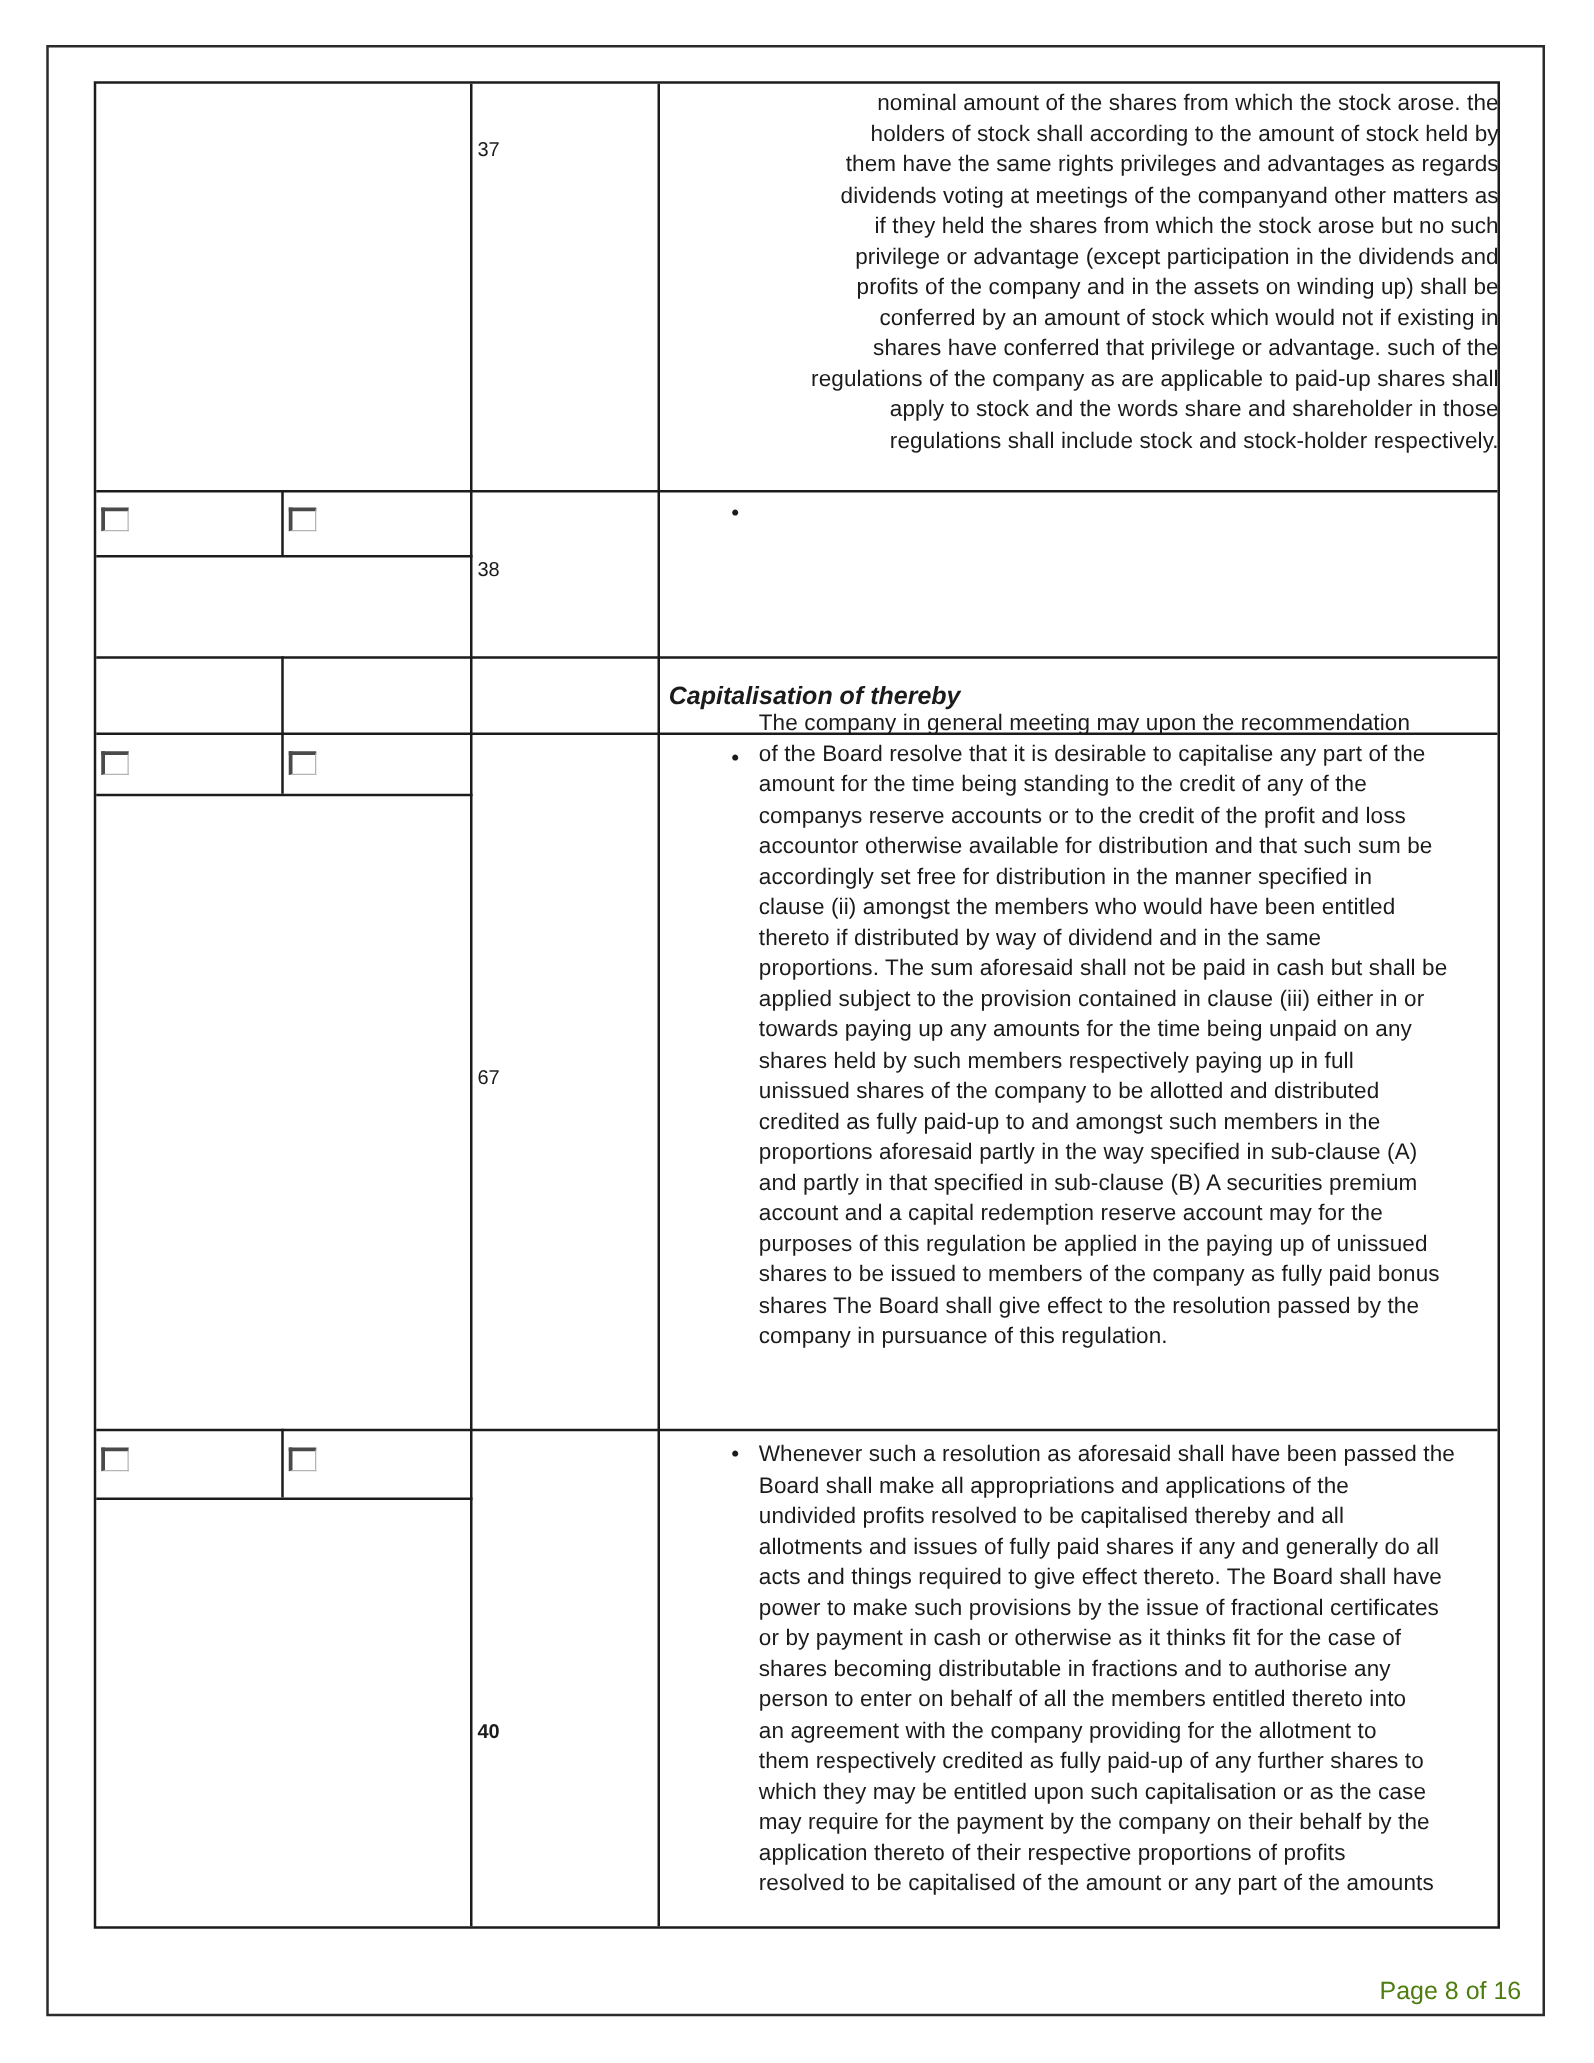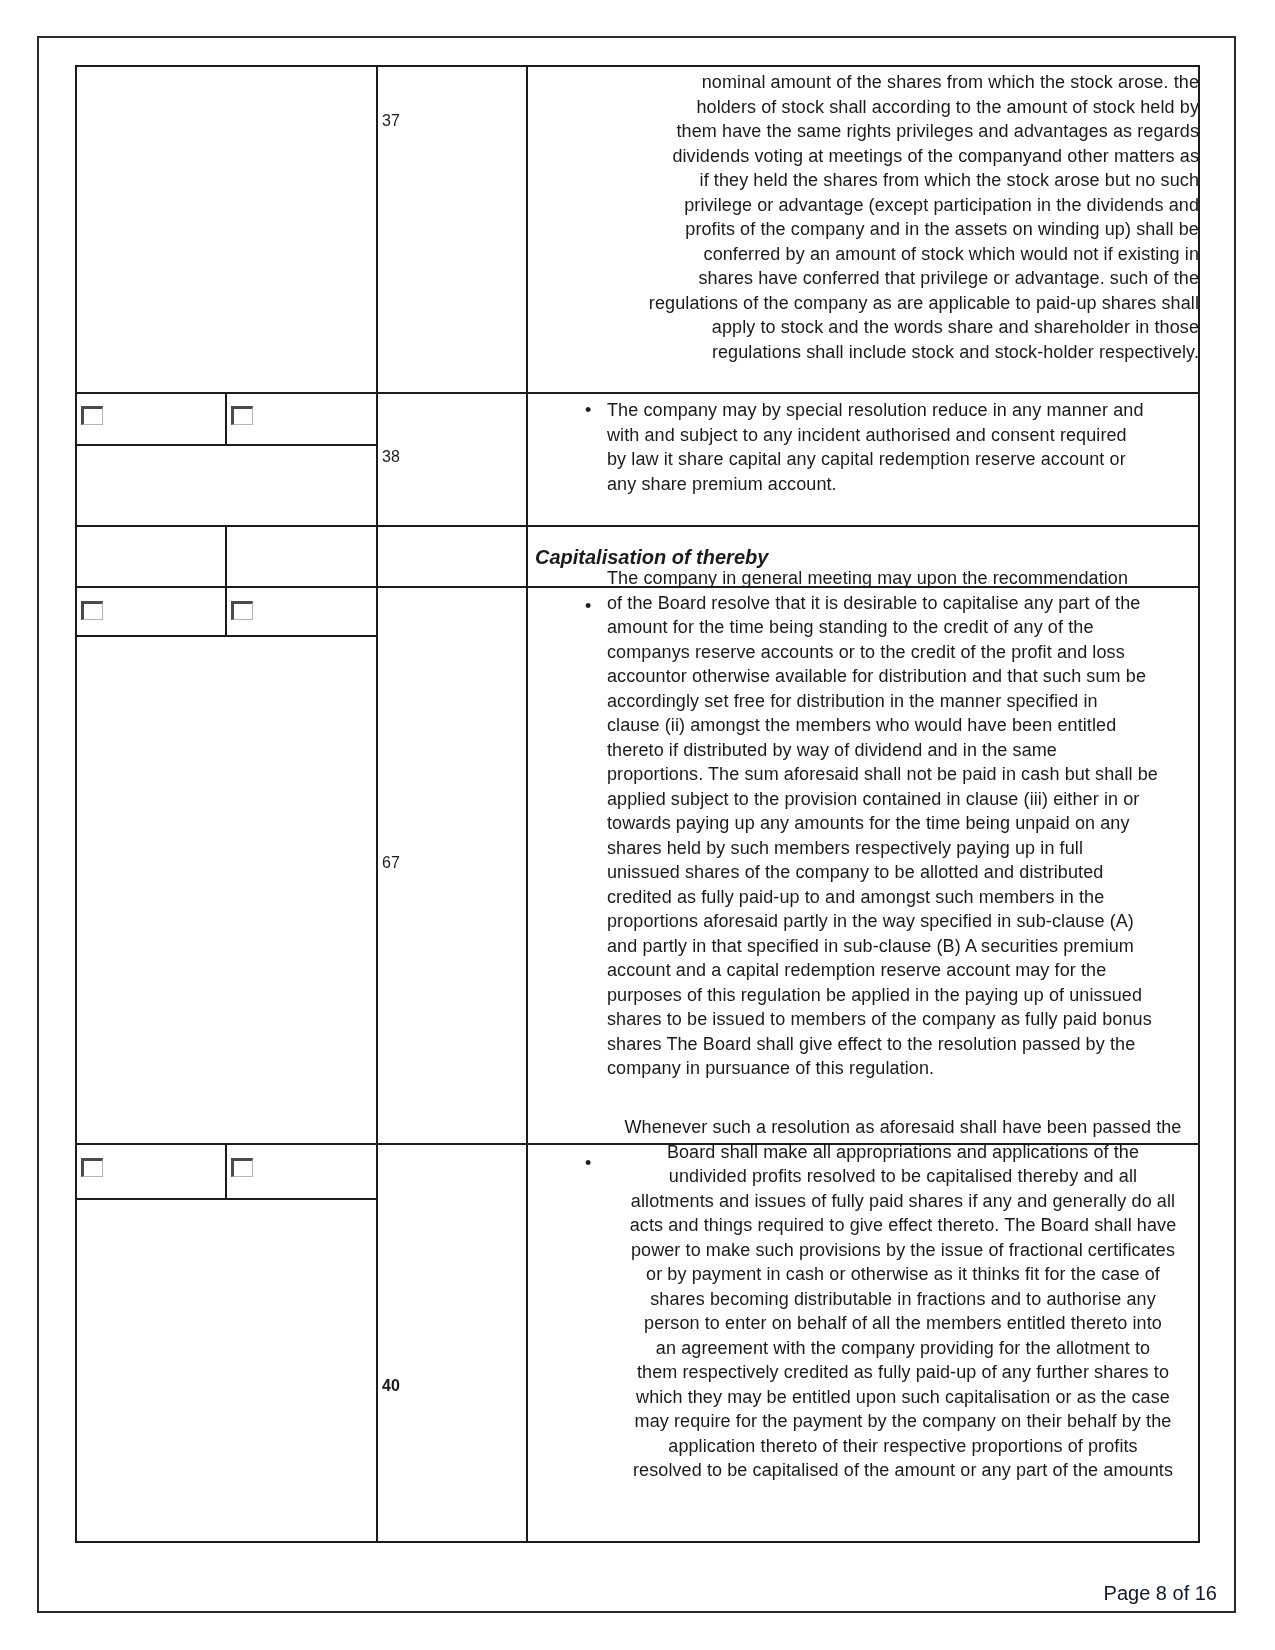--- a/index.html
+++ b/index.html
@@ -36,21 +36,21 @@
     font-size:18px; line-height:24.5px; white-space:pre-line;
     letter-spacing:0.1px;
   }
   .bullet { position:absolute; left:508px; font-size:18px; line-height:24.5px; }
   .heading {
     position:absolute; left:458px; font-size:20px;
     font-weight:bold; font-style:italic; line-height:24px;
   }
   .footer {
     position:absolute; right:58px; top:1582px;
-    font-size:20px; color:#0f172a;
+    font-size:20px; color:#4d7c0f;
   }
 </style>
 </head>
 <body>
 
 <div class="page">
 
   <div class="page-border"></div>
 
   <div class="table">
@@ -92,24 +92,20 @@
 if they held the shares from which the stock arose but no such
 privilege or advantage (except participation in the dividends and
 profits of the company and in the assets on winding up) shall be
 conferred by an amount of stock which would not if existing in
 shares have conferred that privilege or advantage. such of the
 regulations of the company as are applicable to paid-up shares shall
 apply to stock and the words share and shareholder in those
 regulations shall include stock and stock-holder respectively.</div>
 
     <div class="bullet" style="top:331px;">•</div>
-    <div class="txt" style="top:331px;">The company may by special resolution reduce in any manner and
-with and subject to any incident authorised and consent required
-by law it share capital any capital redemption reserve account or
-any share premium account.</div>
 
     <div class="heading" style="top:478px;">Capitalisation of thereby</div>
 
     <div class="bullet" style="top:527px;">•</div>
     <div class="txt" style="top:499px;">The company in general meeting may upon the recommendation
 of the Board resolve that it is desirable to capitalise any part of the
 amount for the time being standing to the credit of any of the
 companys reserve accounts or to the credit of the profit and loss
 accountor otherwise available for distribution and that such sum be
 accordingly set free for distribution in the manner specified in
@@ -123,21 +119,21 @@
 credited as fully paid-up to and amongst such members in the
 proportions aforesaid partly in the way specified in sub-clause (A)
 and partly in that specified in sub-clause (B) A securities premium
 account and a capital redemption reserve account may for the
 purposes of this regulation be applied in the paying up of unissued
 shares to be issued to members of the company as fully paid bonus
 shares The Board shall give effect to the resolution passed by the
 company in pursuance of this regulation.</div>
 
     <div class="bullet" style="top:1084px;">•</div>
-    <div class="txt" style="top:1048px;text-align:center;">Whenever such a resolution as aforesaid shall have been passed the
+    <div class="txt" style="top:1084px;">Whenever such a resolution as aforesaid shall have been passed the
 Board shall make all appropriations and applications of the
 undivided profits resolved to be capitalised thereby and all
 allotments and issues of fully paid shares if any and generally do all
 acts and things required to give effect thereto. The Board shall have
 power to make such provisions by the issue of fractional certificates
 or by payment in cash or otherwise as it thinks fit for the case of
 shares becoming distributable in fractions and to authorise any
 person to enter on behalf of all the members entitled thereto into
 an agreement with the company providing for the allotment to
 them respectively credited as fully paid-up of any further shares to

